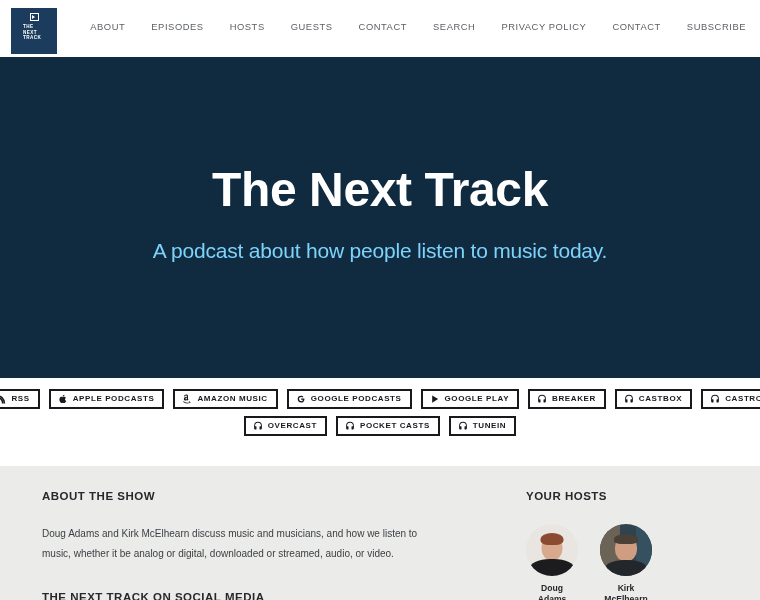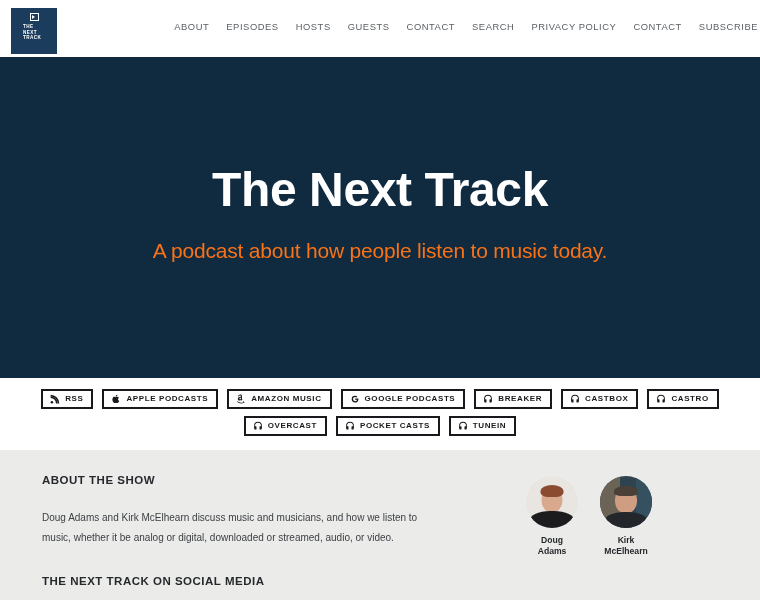--- a/index.html
+++ b/index.html
@@ -57,25 +57,25 @@
     line-height: 5.6px;
     letter-spacing: 0.45px;
     font-weight: 700;
     text-align: left;
     text-transform: uppercase;
     width: 22px;
   }
 
   .main-nav {
     position: absolute;
-    right: 2px;
+    right: 14px;
     top: 21px;
     display: flex;
     align-items: center;
-    gap: 17px;
+    gap: 26px;
   }
   .nav-link {
     font-size: 9.4px;
     letter-spacing: 0.55px;
     color: #5c6166;
     text-transform: uppercase;
     text-decoration: none;
     white-space: nowrap;
     font-weight: 400;
     cursor: pointer;
@@ -93,32 +93,32 @@
     padding-bottom: 8px;
   }
   .hero-title {
     color: #ffffff;
     font-size: 48px;
     font-weight: 700;
     letter-spacing: -0.4px;
     line-height: 1.1;
   }
   .hero-subtitle {
-    color: #f97316;
+    color: #7dd3fc;
     font-size: 21px;
     font-weight: 400;
     letter-spacing: -0.2px;
     margin-top: 22px;
   }
 
   
   .subscribe-band {
     background: #ffffff;
     padding: 11px 0 16px 0;
-    height: 72px;
+    height: 88px;
   }
   .btn-row {
     display: flex;
     flex-wrap: nowrap;
     justify-content: center;
     align-items: center;
     gap: 9px;
   }
   .btn-row + .btn-row { margin-top: 7px; }
 
@@ -350,20 +350,28 @@
 
     <a class="platform-btn">
       <span class="ic">
         <svg viewBox="0 0 16 16" width="10" height="10" fill="none">
           <path d="M8.2 7.1v2.1h3c-.1.8-.9 2.3-3 2.3a3.4 3.4 0 0 1 0-6.8c1 0 1.7.4 2.1.8l1.5-1.4A5.3 5.3 0 0 0 8.2 2.6a5.5 5.5 0 1 0 0 11c3.2 0 5.3-2.2 5.3-5.4 0-.4 0-.7-.1-1z" fill="#17191c"></path>
         </svg>
       </span>
       <span>Google Podcasts</span>
     </a>
 
+    <a class="platform-btn">
+      <span class="ic">
+        <svg viewBox="0 0 16 16" width="10" height="10" fill="#17191c">
+          <path d="M3.5 2.2 13 8l-9.5 5.8z"></path>
+        </svg>
+      </span>
+      <span>Google Play</span>
+    </a>
 
     <a class="platform-btn">
       <span class="ic">
         <svg viewBox="0 0 16 16" width="10" height="10" fill="#17191c">
           <path d="M8 1.2A6.2 6.2 0 0 0 1.8 7.4v4.2c0 1.1.9 2 2 2h.8c.6 0 1-.4 1-1V9.3c0-.6-.4-1-1-1h-1.3V7.4a4.7 4.7 0 0 1 9.4 0v.9h-1.3c-.6 0-1 .4-1 1v3.3c0 .6.4 1 1 1h.8c1.1 0 2-.9 2-2V7.4A6.2 6.2 0 0 0 8 1.2z"></path>
         </svg>
       </span>
       <span>Breaker</span>
     </a>
 
@@ -422,20 +430,21 @@
 <section class="lower">
   <div class="lower-inner">
 
     <div class="col-about">
       <h2 class="sec-heading">About the Show</h2>
       <p class="about-copy">Doug Adams and Kirk McElhearn discuss music and musicians, and how we listen to music, whether it be analog or digital, downloaded or streamed, audio, or video.</p>
       <h2 class="social-heading">The Next Track on Social Media</h2>
     </div>
 
     <div class="col-hosts">
+      <h2 class="sec-heading">Your Hosts</h2>
       <div class="hosts-row">
 
         <div class="host">
           <span class="host-avatar av-doug">
             <span class="hair"></span>
           </span>
           <div class="host-name">Doug Adams</div>
         </div>
 
         <div class="host">

